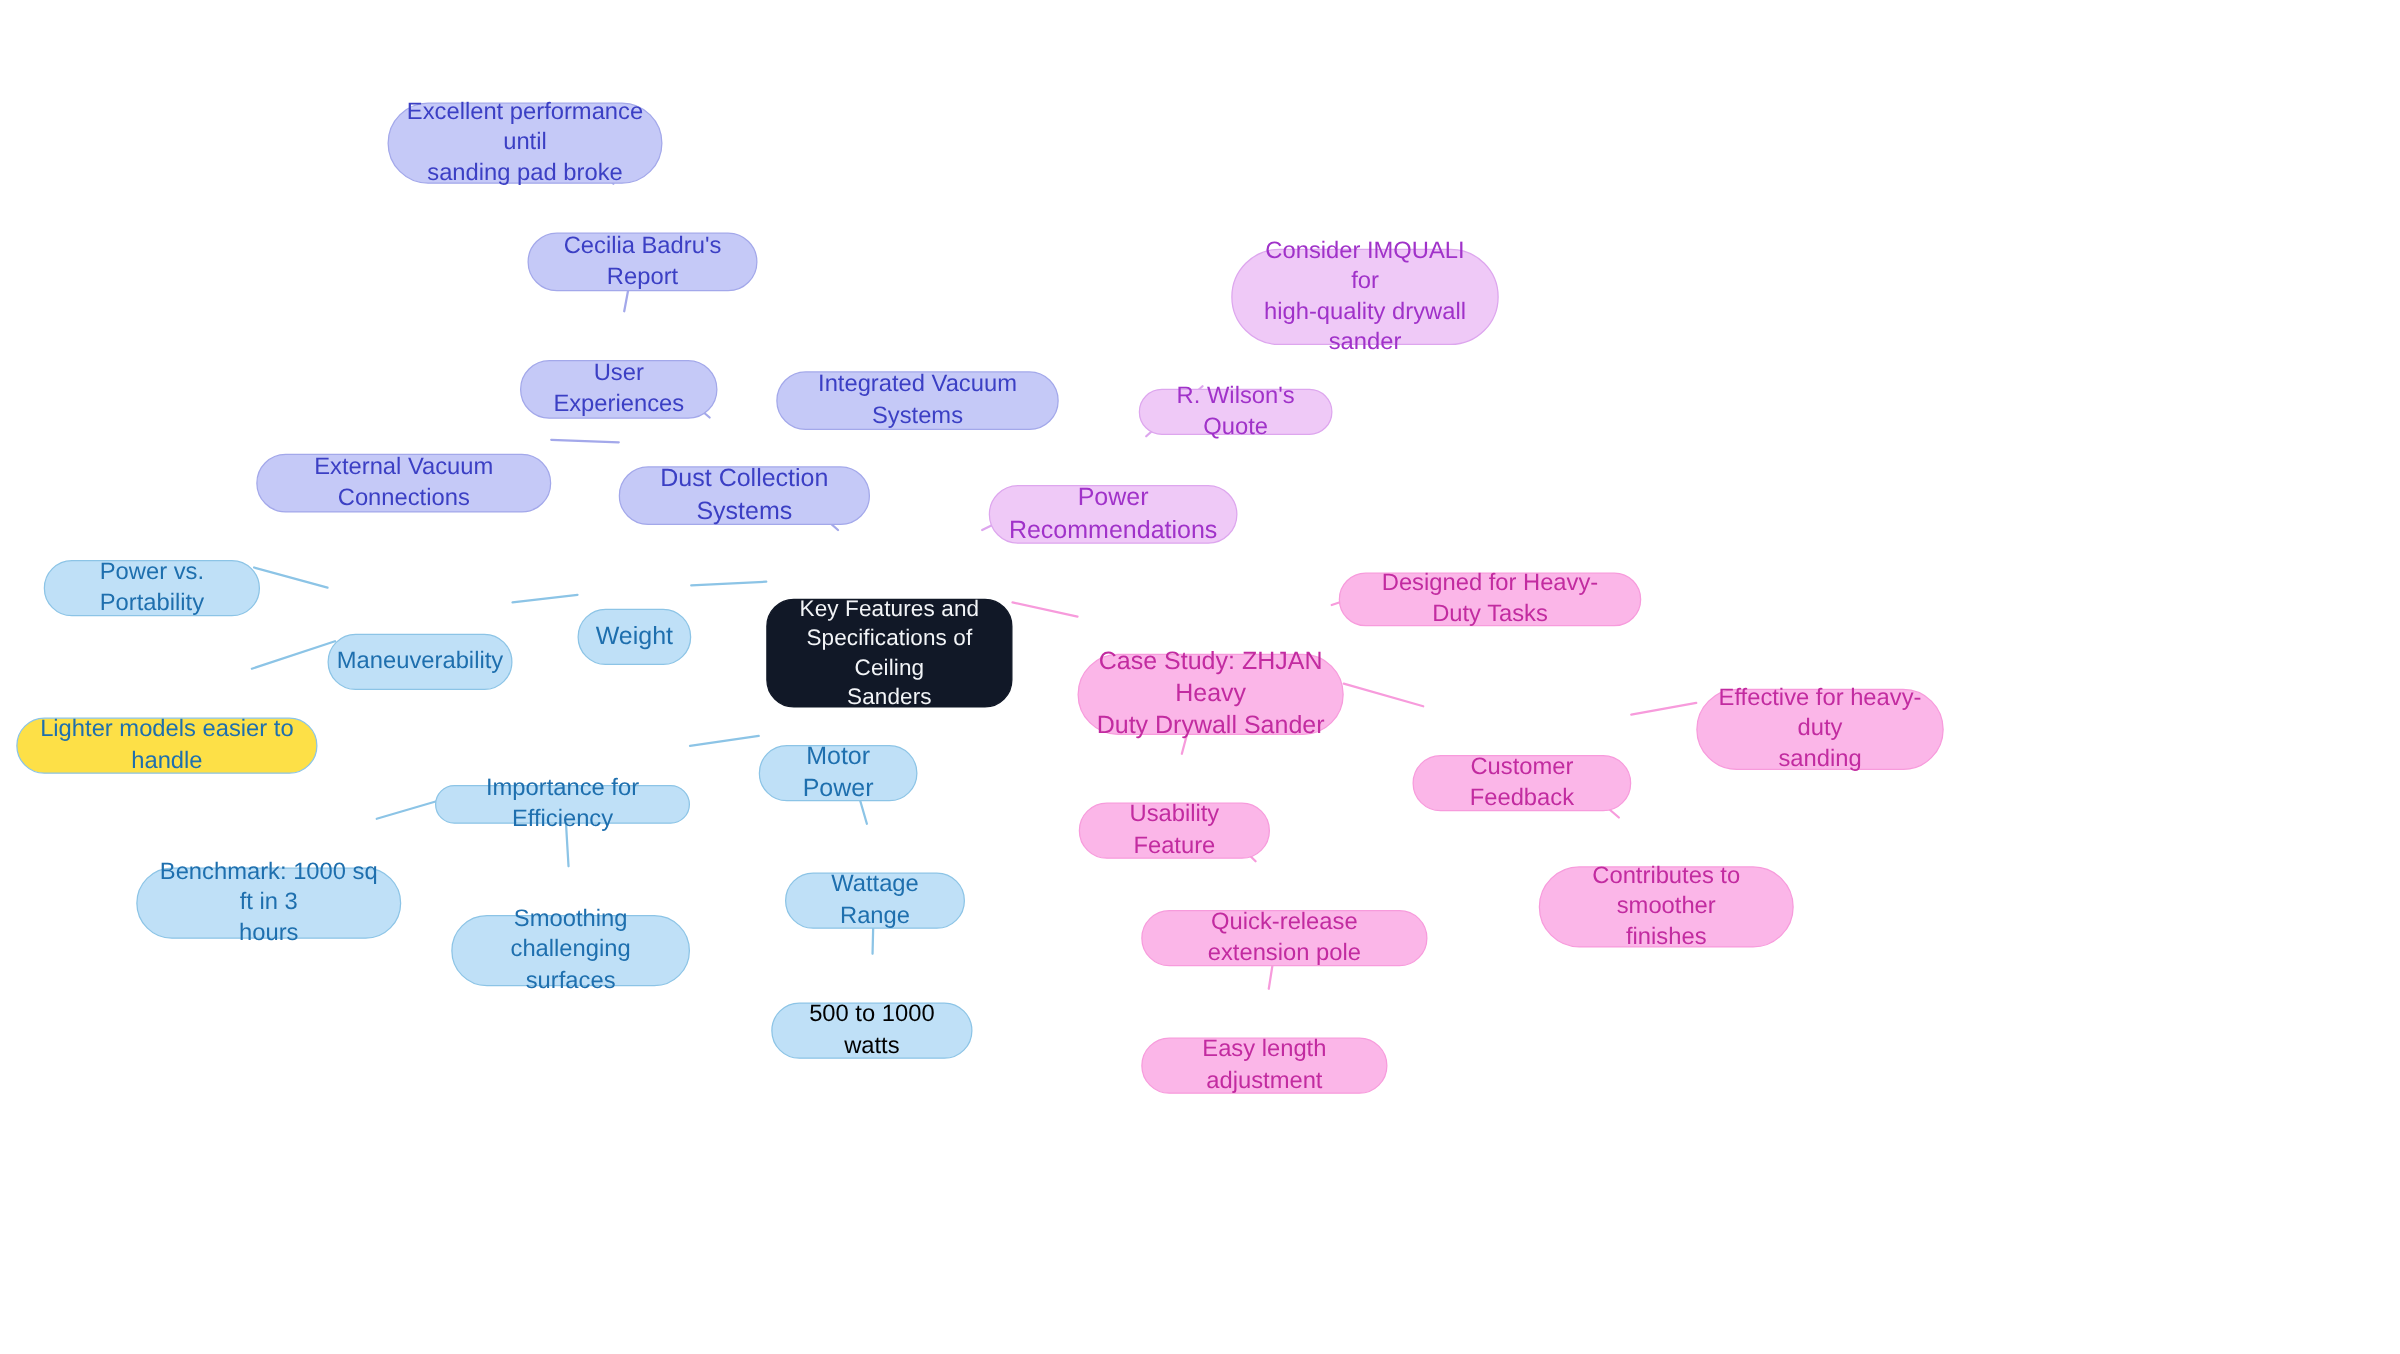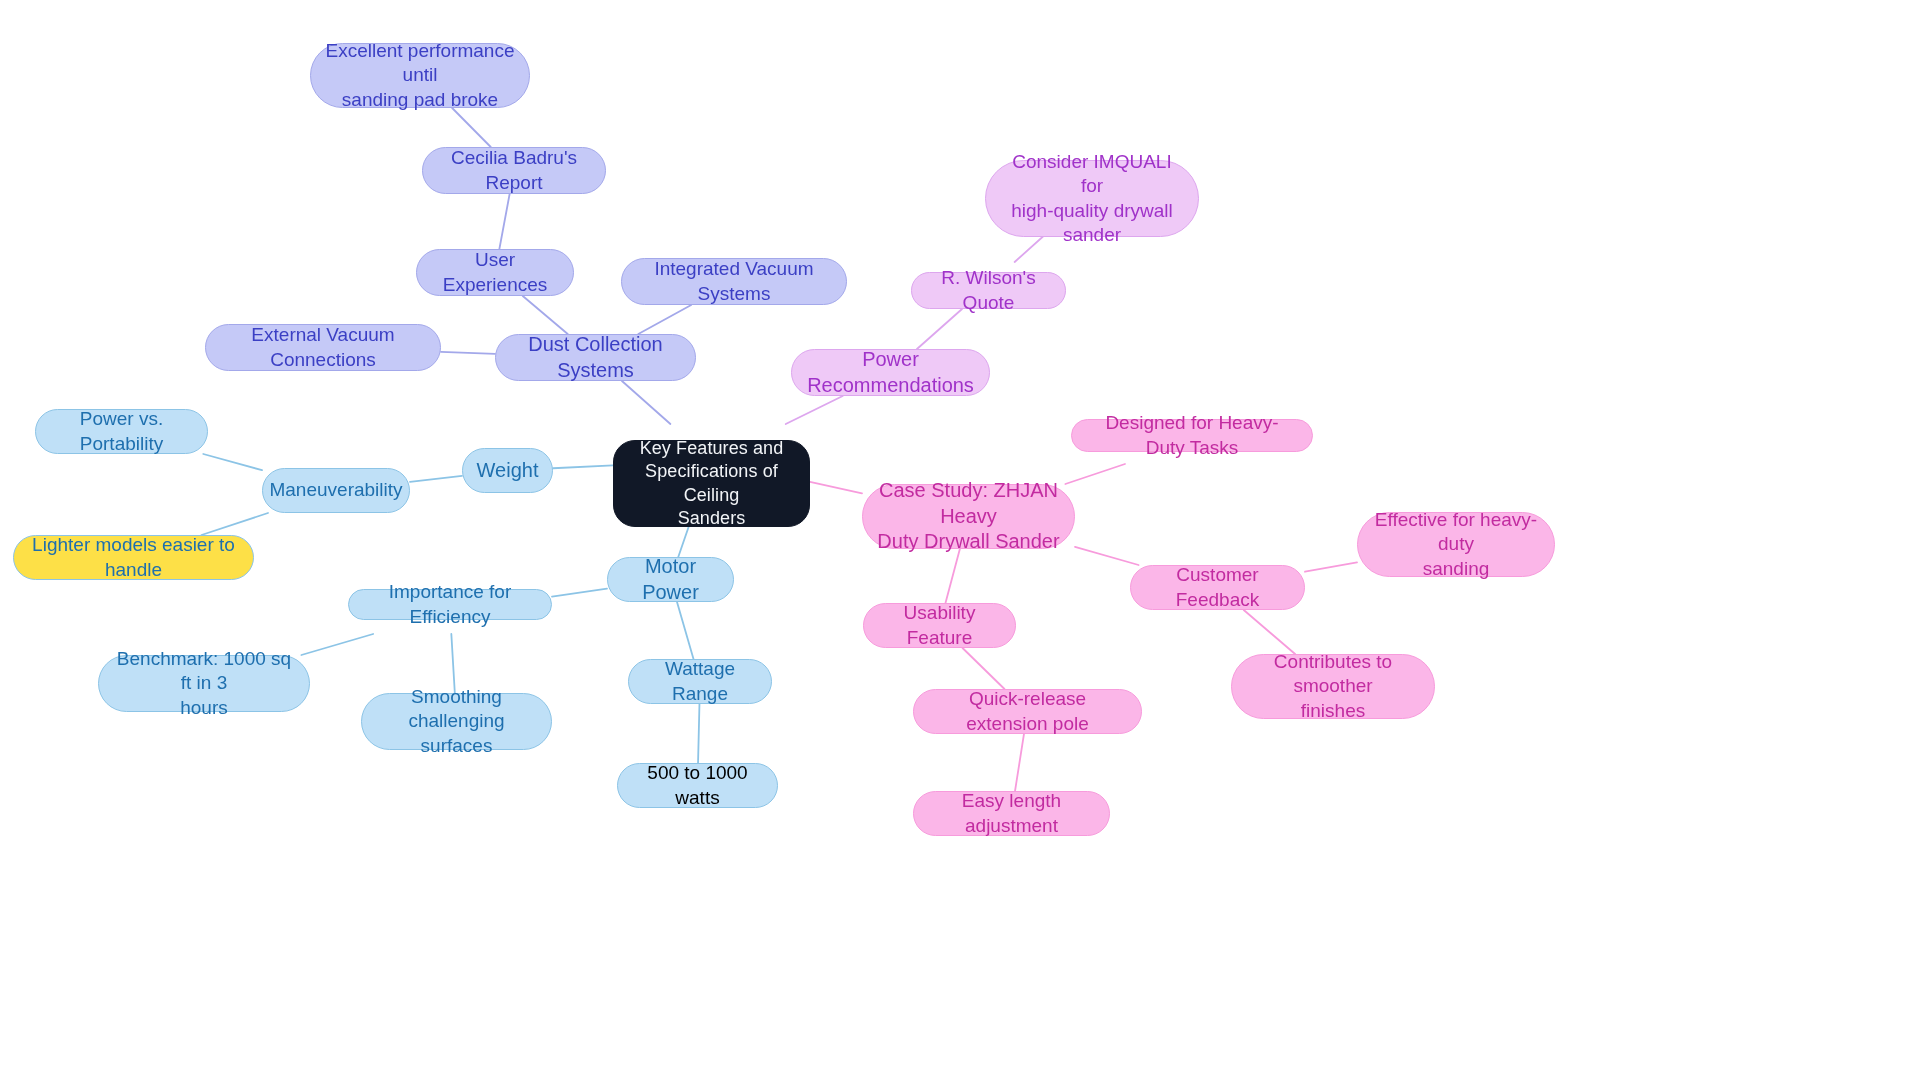--- a/index.html
+++ b/index.html
@@ -33,20 +33,21 @@
     display: flex;
     align-items: center;
     justify-content: center;
     text-align: center;
     border-radius: 999px;
     border-width: 1px;
     border-style: solid;
     line-height: 1.28;
     padding: 6px 14px;
     white-space: pre-line;
+    margin-top: 39px;
   }
   .node.root {
     border-radius: 22px;
     font-size: 18px;
     letter-spacing: 0.1px;
   }
   .node.lvl1 { font-size: 20px; }
   .node.lvl2 { font-size: 19px; }
   .node.lvl3 { font-size: 19px; }
 </style>
@@ -92,34 +93,34 @@
     <div class="node lvl2" style="left: 416px; top: 249px; width: 158px; height: 47px; background: rgb(197, 201, 247); color: rgb(59, 63, 196); border-color: rgb(163, 168, 234);">User Experiences</div>
     <div class="node lvl3" style="left: 422px; top: 147px; width: 184px; height: 47px; background: rgb(197, 201, 247); color: rgb(59, 63, 196); border-color: rgb(163, 168, 234);">Cecilia Badru's Report</div>
     <div class="node lvl3" style="left: 310px; top: 43px; width: 220px; height: 65px; background: rgb(197, 201, 247); color: rgb(59, 63, 196); border-color: rgb(163, 168, 234);">Excellent performance until
 sanding pad broke</div>
     <div class="node lvl1" style="left: 791px; top: 349px; width: 199px; height: 47px; background: rgb(239, 201, 247); color: rgb(160, 50, 201); border-color: rgb(221, 166, 238);">Power Recommendations</div>
     <div class="node lvl2" style="left: 911px; top: 272px; width: 155px; height: 37px; background: rgb(239, 201, 247); color: rgb(160, 50, 201); border-color: rgb(221, 166, 238);">R. Wilson's Quote</div>
     <div class="node lvl3" style="left: 985px; top: 160px; width: 214px; height: 77px; background: rgb(239, 201, 247); color: rgb(160, 50, 201); border-color: rgb(221, 166, 238);">Consider IMQUALI for
 high-quality drywall sander</div>
     <div class="node lvl1" style="left: 862px; top: 484px; width: 213px; height: 65px; background: rgb(251, 182, 232); color: rgb(194, 43, 160); border-color: rgb(247, 155, 220);">Case Study: ZHJAN Heavy
 Duty Drywall Sander</div>
-    <div class="node lvl2" style="left: 1071px; top: 419px; width: 242px; height: 33px; background: rgb(251, 182, 232); color: rgb(194, 43, 160); border-color: rgb(247, 155, 220);">Designed for Heavy-Duty Tasks</div>
+    <div class="node lvl2" style="left: 1071px; top: 419px; width: 242px; height: 43px; background: rgb(251, 182, 232); color: rgb(194, 43, 160); border-color: rgb(247, 155, 220);">Designed for Heavy-Duty Tasks</div>
     <div class="node lvl2" style="left: 1130px; top: 565px; width: 175px; height: 45px; background: rgb(251, 182, 232); color: rgb(194, 43, 160); border-color: rgb(247, 155, 220);">Customer Feedback</div>
     <div class="node lvl3" style="left: 1357px; top: 512px; width: 198px; height: 65px; background: rgb(251, 182, 232); color: rgb(194, 43, 160); border-color: rgb(247, 155, 220);">Effective for heavy-duty
 sanding</div>
     <div class="node lvl3" style="left: 1231px; top: 654px; width: 204px; height: 65px; background: rgb(251, 182, 232); color: rgb(194, 43, 160); border-color: rgb(247, 155, 220);">Contributes to smoother
 finishes</div>
     <div class="node lvl2" style="left: 863px; top: 603px; width: 153px; height: 45px; background: rgb(251, 182, 232); color: rgb(194, 43, 160); border-color: rgb(247, 155, 220);">Usability Feature</div>
     <div class="node lvl3" style="left: 913px; top: 689px; width: 229px; height: 45px; background: rgb(251, 182, 232); color: rgb(194, 43, 160); border-color: rgb(247, 155, 220);">Quick-release extension pole</div>
     <div class="node lvl3" style="left: 913px; top: 791px; width: 197px; height: 45px; background: rgb(251, 182, 232); color: rgb(194, 43, 160); border-color: rgb(247, 155, 220);">Easy length adjustment</div>
     <div class="node lvl1" style="left: 462px; top: 448px; width: 91px; height: 45px; background: rgb(191, 224, 247); color: rgb(30, 111, 174); border-color: rgb(140, 196, 230);">Weight</div>
     <div class="node lvl2" style="left: 262px; top: 468px; width: 148px; height: 45px; background: rgb(191, 224, 247); color: rgb(30, 111, 174); border-color: rgb(140, 196, 230);">Maneuverability</div>
     <div class="node lvl3" style="left: 35px; top: 409px; width: 173px; height: 45px; background: rgb(191, 224, 247); color: rgb(30, 111, 174); border-color: rgb(140, 196, 230);">Power vs. Portability</div>
     <div class="node lvl3" style="left: 13px; top: 535px; width: 241px; height: 45px; background: #fde047; color: rgb(30, 111, 174); border-color: rgb(140, 196, 230);">Lighter models easier to handle</div>
     <div class="node lvl1" style="left: 607px; top: 557px; width: 127px; height: 45px; background: rgb(191, 224, 247); color: rgb(30, 111, 174); border-color: rgb(140, 196, 230);">Motor Power</div>
     <div class="node lvl2" style="left: 348px; top: 589px; width: 204px; height: 31px; background: rgb(191, 224, 247); color: rgb(30, 111, 174); border-color: rgb(140, 196, 230);">Importance for Efficiency</div>
-    <div class="node lvl3" style="left: 98px; top: 655px; width: 212px; height: 57px; background: rgb(191, 224, 247); color: rgb(30, 111, 174); border-color: rgb(140, 196, 230);">Benchmark: 1000 sq ft in 3
+    <div class="node lvl3" style="left: 109px; top: 655px; width: 212px; height: 57px; background: rgb(191, 224, 247); color: rgb(30, 111, 174); border-color: rgb(140, 196, 230);">Benchmark: 1000 sq ft in 3
 hours</div>
     <div class="node lvl3" style="left: 361px; top: 693px; width: 191px; height: 57px; background: rgb(191, 224, 247); color: rgb(30, 111, 174); border-color: rgb(140, 196, 230);">Smoothing challenging
 surfaces</div>
     <div class="node lvl2" style="left: 628px; top: 659px; width: 144px; height: 45px; background: rgb(191, 224, 247); color: rgb(30, 111, 174); border-color: rgb(140, 196, 230);">Wattage Range</div>
     <div class="node lvl3" style="left: 617px; top: 763px; width: 161px; height: 45px; background: rgb(191, 224, 247); color: #000000; border-color: rgb(140, 196, 230);">500 to 1000 watts</div>
   </div>
 
 </body></html>

